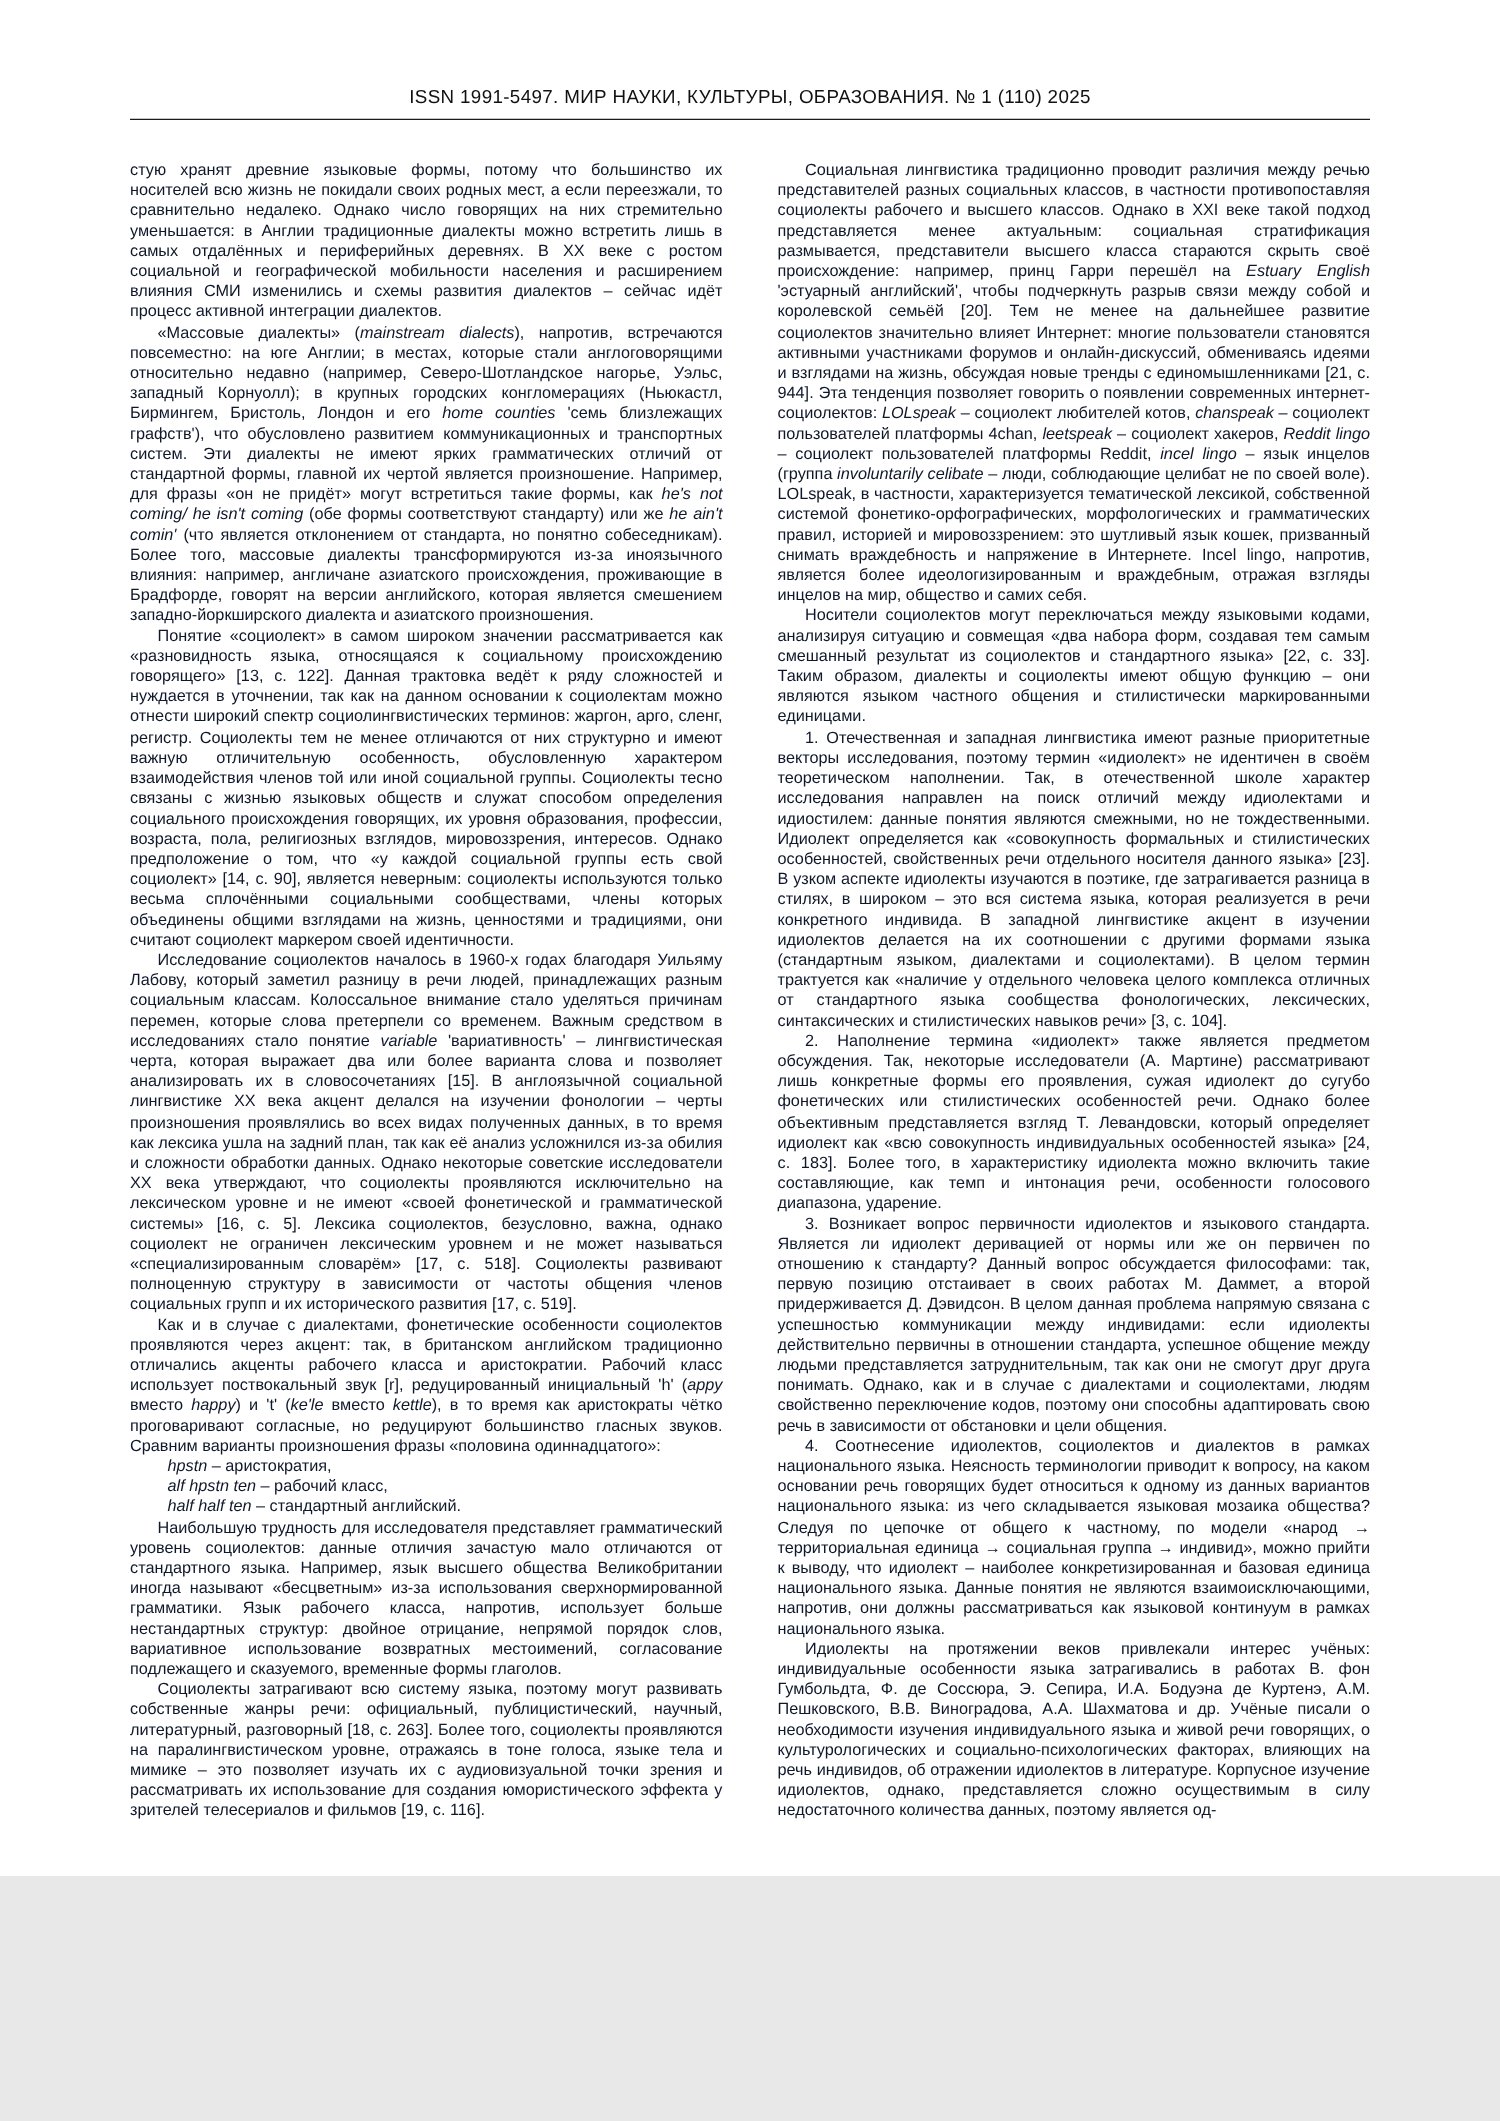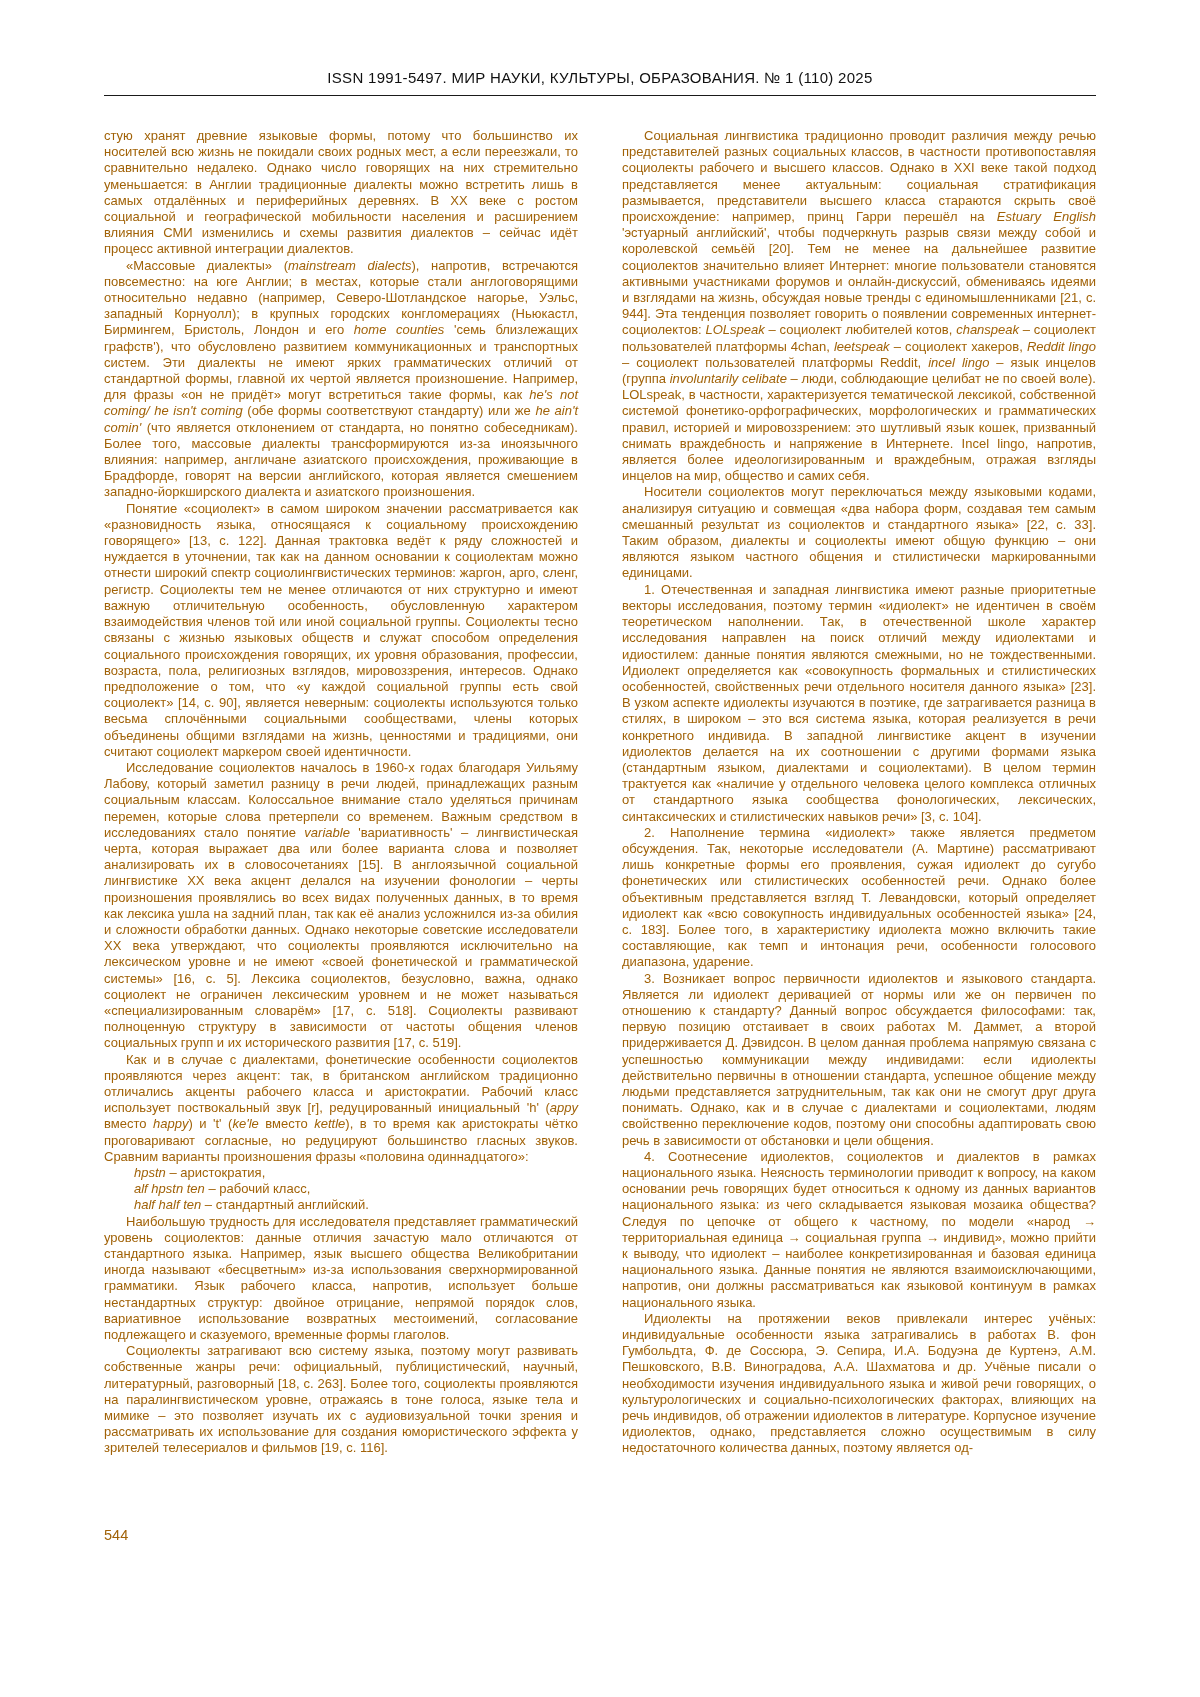--- a/index.html
+++ b/index.html
@@ -1,20 +1,20 @@
 <!DOCTYPE html>
 <html><head>
 <meta charset="utf-8">
 <style>
   * { margin: 0; padding: 0; box-sizing: border-box; }
   html, body { background: #e8e8e8; }
   .page {
     position: relative;
     width: 1200px;
-    height: 1697px;
+    height: 1501px;
     margin: 0 auto;
     background: #ffffff;
     font-family: "Liberation Sans", sans-serif;
     color: #1c1c1c;
     overflow: hidden;
   }
   .page-header {
     position: absolute;
     top: 69px;
     left: 104px;
@@ -39,21 +39,21 @@
     left: 104px;
     width: 992px;
     display: flex;
     gap: 44px;
   }
   .column {
     width: 474px;
     font-size: 13px;
     line-height: 16.2px;
     text-align: justify;
-    color: #a16207;
+    color: #0f172a;
   }
   .para { text-indent: 22px; }
   .para.continuation { text-indent: 0; }
   .para.variant { text-indent: 30px; text-align: left; }
   .para i { font-style: italic; margin-top: 28px; }
   .page-number {
     position: absolute;
     left: 104px;
     top: 1527px;
     font-size: 14.5px;

